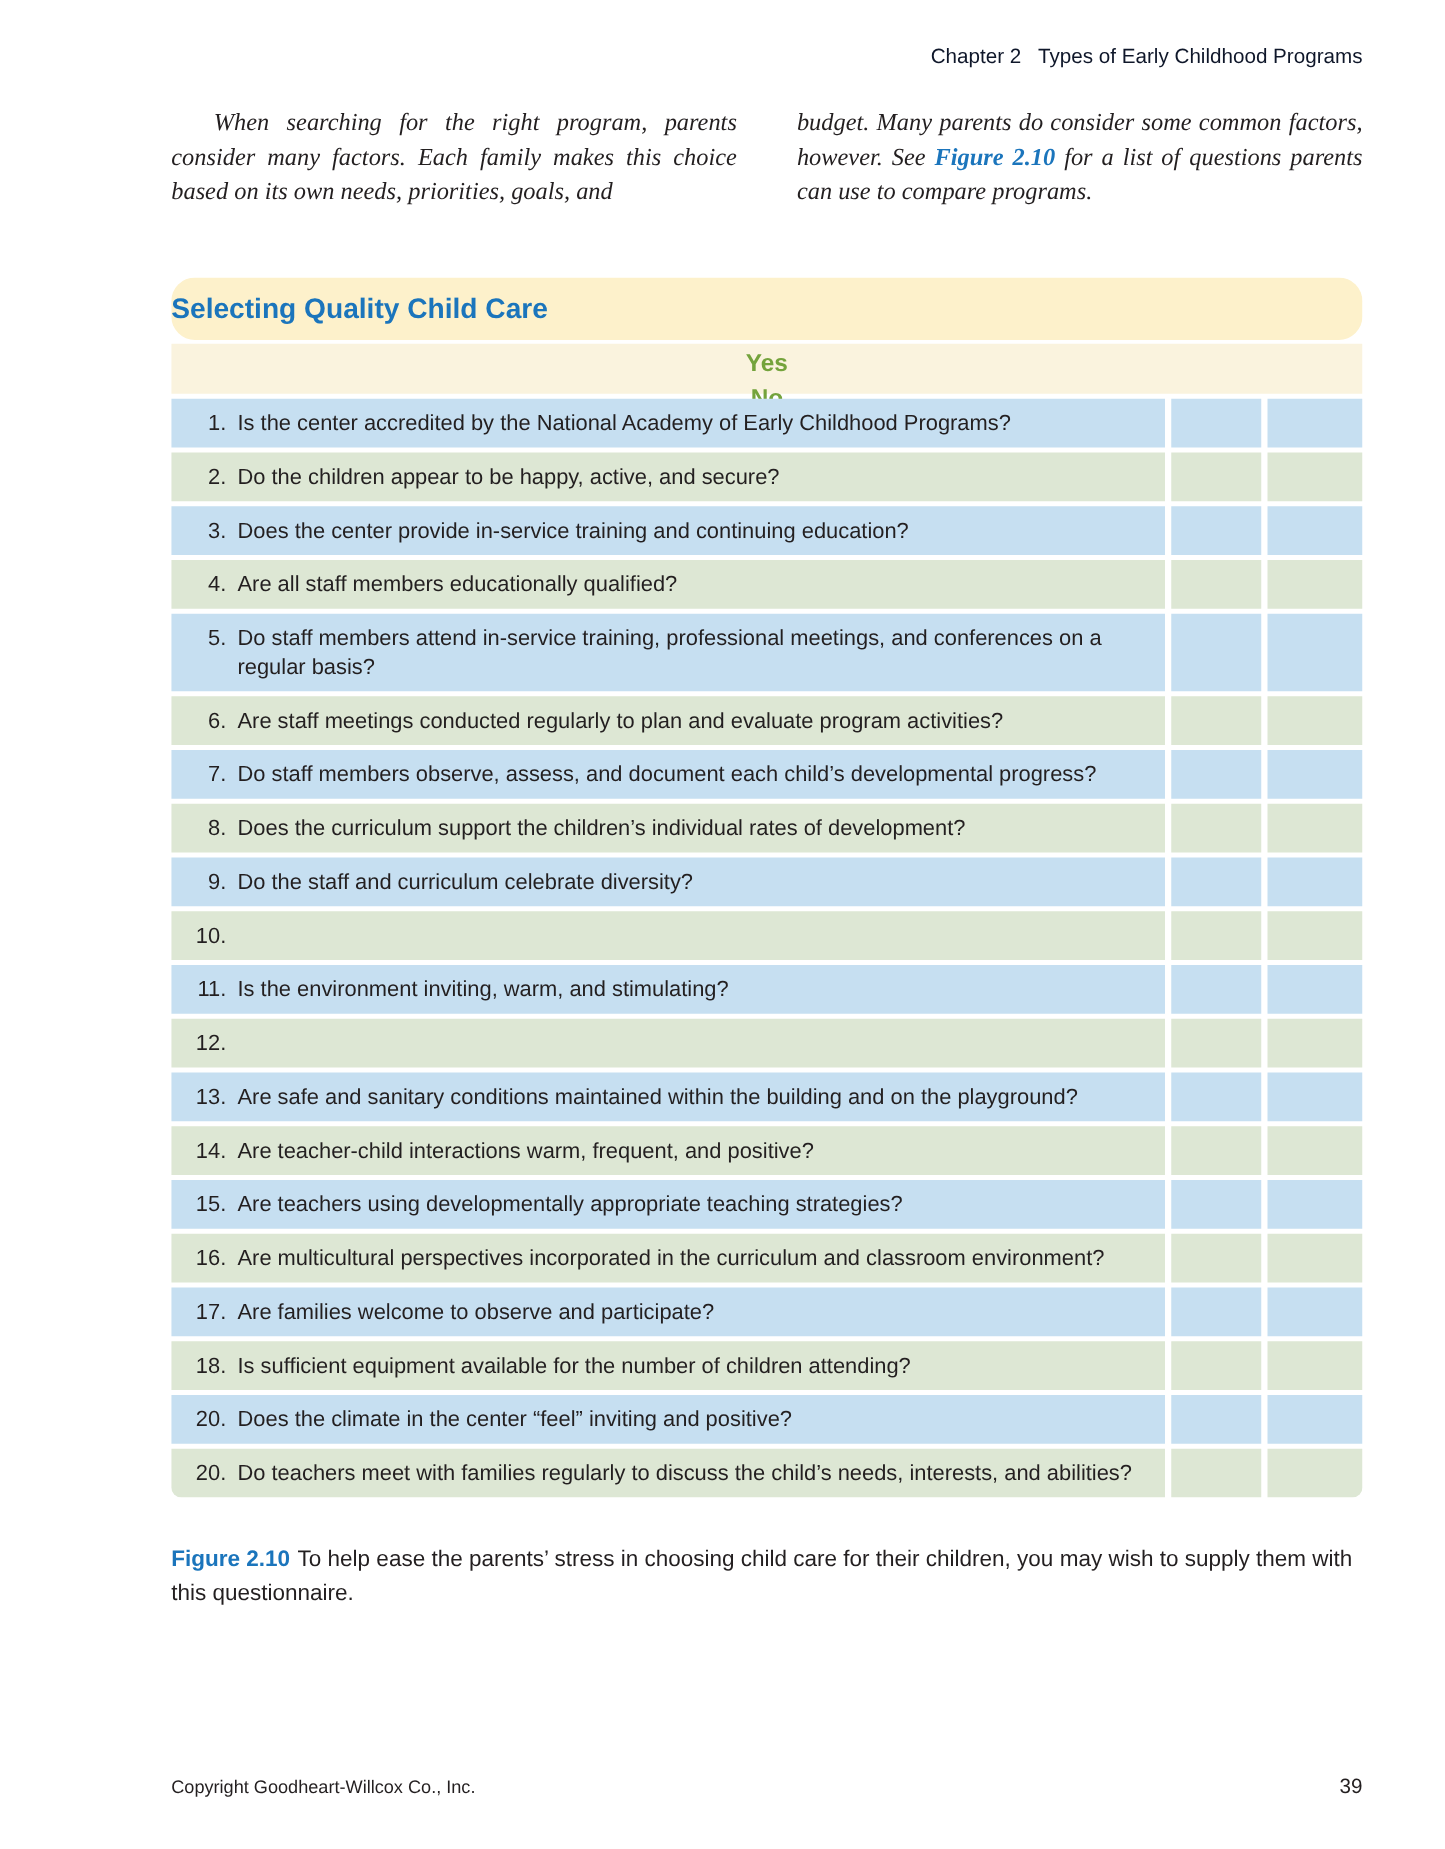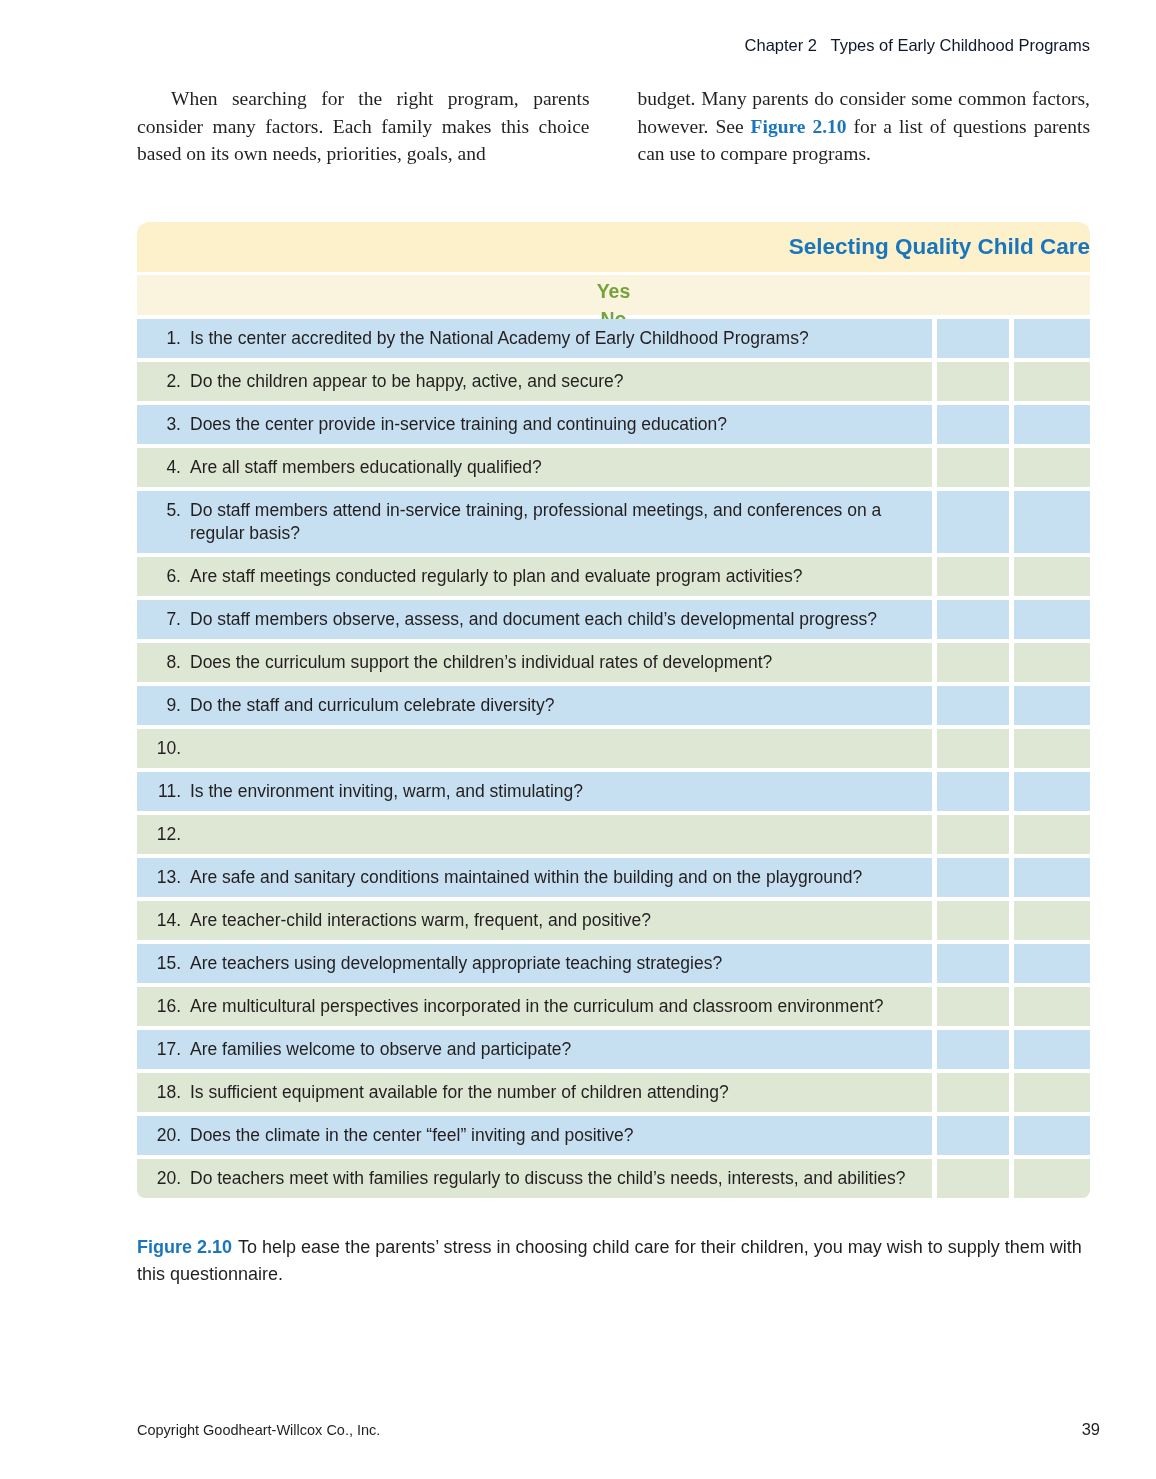--- a/index.html
+++ b/index.html
@@ -22,20 +22,21 @@
     white-space: pre;
     color: #0f172a;
   }
   .intro {
     margin-top: 30px;
     display: flex;
     gap: 48px;
     font-size: 19.5px;
     line-height: 1.42;
     text-align: justify;
+    font-style: italic;
   }
   .intro .col { flex: 1; }
   .intro .col.first { text-indent: 34px; }
   .figref {
     color: var(--accent-blue, #1b75bc);
     font-weight: bold;
     text-decoration: none;
   }
   
   .figure {
@@ -43,21 +44,22 @@
     --no-w: 76px;
     margin-top: 54px;
     border-radius: 12px 12px 8px 8px;
     overflow: hidden;
   }
   .fig-title-band {
     background: var(--title-band, #fdf1cb);
     height: 50px;
     display: flex;
     align-items: center;
-    justify-content: flex-end;
+    justify-content: flex-start;
+    border-radius: 19px;
   }
   .fig-title-band .fig-title {
     font-family: "Liberation Sans", sans-serif;
     font-weight: bold;
     font-size: 22.5px;
     color: var(--accent-blue, #1b75bc);
   }
   .fig-header {
     display: flex;
     gap: 5px;
@@ -110,21 +112,21 @@
   }
   .caption .caption-label {
     color: var(--accent-blue, #1b75bc);
     font-weight: bold;
     margin-right: 6px;
   }
   
   .footer {
     position: absolute;
     left: 137px;
-    right: 56px;
+    right: 66px;
     bottom: 40px;
     display: flex;
     justify-content: space-between;
     align-items: baseline;
     font-family: "Liberation Sans", sans-serif;
     font-size: 14.5px;
   }
   .footer .pagenum { font-weight: normal; font-size: 16.5px; }
 </style>
 </head>

